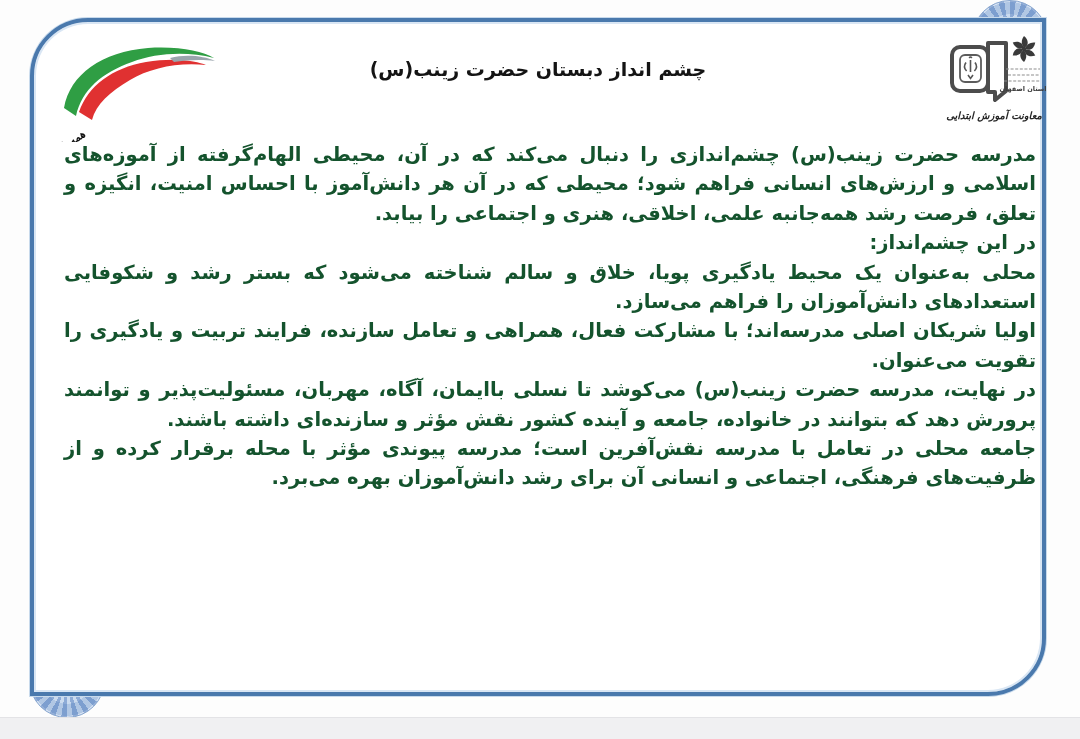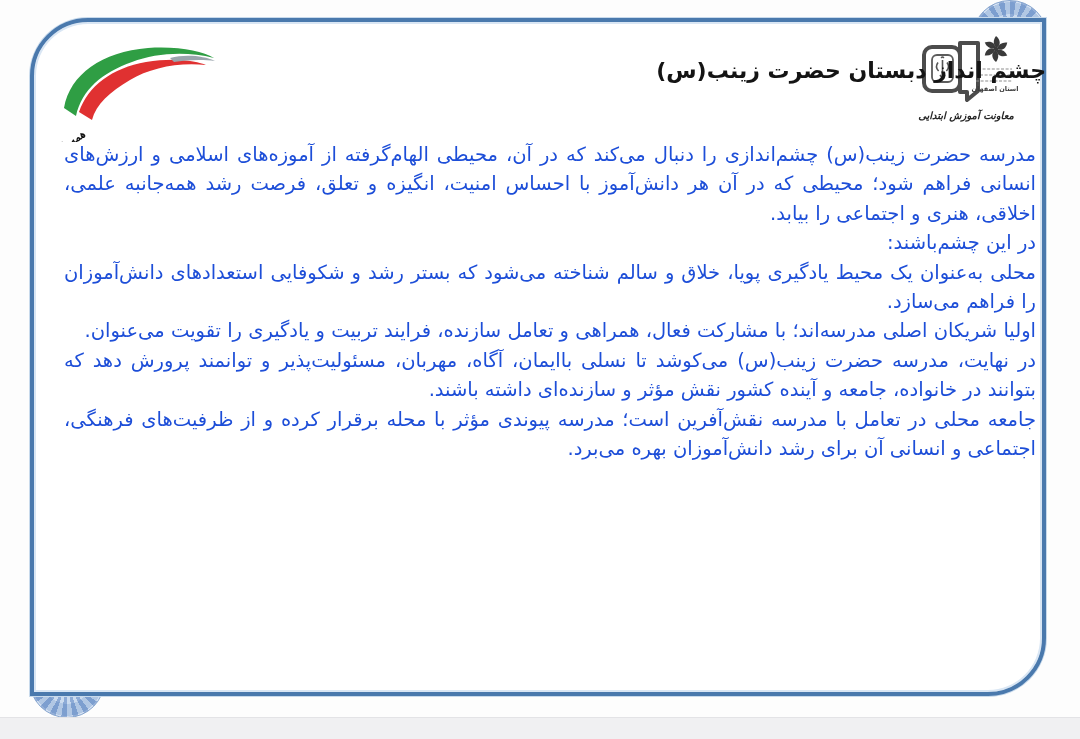--- a/index.html
+++ b/index.html
@@ -9,31 +9,31 @@
   }
   .frame{
     position:absolute;left:30px;top:18px;width:1016px;height:678px;
     box-sizing:border-box;border:4px solid #4a79ad;
     border-radius:58px 0 58px 0;
     box-shadow:inset 0 0 0 2px #d9e6f4, 0 0 0 1px #c8daec;
     background:#fff;
   }
   .doc-title{
     position:absolute;left:30px;top:58px;width:1016px;
-    text-align:right;font-size:22px;font-weight:bold;color:#141414;
+    text-align:center;font-size:19px;font-weight:bold;color:#141414;
     letter-spacing:.5px;direction:rtl;
   }
   .body-text{
     position:absolute;left:64px;top:140px;width:972px;
     direction:rtl;text-align:justify;text-align-last:right;
-    font-size:19.5px;font-weight:normal;line-height:29.4px;color:#1d4ed8;
+    font-size:19.5px;font-weight:bold;line-height:29.4px;color:#14532d;
   }
   .body-text p{margin:0;}
   .logo-left{position:absolute;left:52px;top:34px;width:170px;height:108px;}
-  .logo-right{position:absolute;left:916px;top:31px;width:104px;height:98px;}
+  .logo-right{position:absolute;left:944px;top:31px;width:104px;height:98px;}
   .rosette{
     width:76px;height:76px;border-radius:50%;box-sizing:border-box;
     border:1px solid #87a6cf;
     background:
       radial-gradient(circle, rgba(255,255,255,.95) 0 7%, rgba(255,255,255,0) 8%),
       repeating-conic-gradient(rgba(110,145,200,.55) 0deg 9deg, rgba(255,255,255,.30) 9deg 18deg),
       radial-gradient(circle, #dde7f5 0 22%, #b4cbe8 23% 45%, #8fafd8 46% 68%, #c3d4ec 69% 100%);
   }
   .rosette-top{position:absolute;left:972px;top:0;width:76px;height:21px;overflow:hidden;}
   .rosette-bottom{position:absolute;left:29px;top:695px;width:76px;height:23px;overflow:hidden;}
@@ -102,21 +102,21 @@
       </g>
       <text x="79" y="60" font-size="6.5" font-weight="bold" text-anchor="middle" fill="#3c3c3c" direction="rtl">استان اصفهان</text>
       <text x="50" y="88" font-size="10" font-weight="bold" font-style="italic" text-anchor="middle" fill="#262626" direction="rtl">معاونت آموزش ابتدایی</text>
     </svg>
   </div>
 
   <div class="doc-title">چشم انداز دبستان حضرت زینب(س)</div>
 
   <div class="body-text">
     <p>مدرسه حضرت زینب(س) چشم‌اندازی را دنبال می‌کند که در آن، محیطی الهام‌گرفته از آموزه‌های اسلامی و ارزش‌های انسانی فراهم شود؛ محیطی که در آن هر دانش‌آموز با احساس امنیت، انگیزه و تعلق، فرصت رشد همه‌جانبه علمی، اخلاقی، هنری و اجتماعی را بیابد.</p>
-    <p>در این چشم‌باشند:</p>
+    <p>در این چشم‌انداز:</p>
     <p>محلی به‌عنوان یک محیط یادگیری پویا، خلاق و سالم شناخته می‌شود که بستر رشد و شکوفایی استعدادهای دانش‌آموزان را فراهم می‌سازد.</p>
     <p>اولیا شریکان اصلی مدرسه‌اند؛ با مشارکت فعال، همراهی و تعامل سازنده، فرایند تربیت و یادگیری را تقویت می‌عنوان.</p>
     <p>در نهایت، مدرسه حضرت زینب(س) می‌کوشد تا نسلی باایمان، آگاه، مهربان، مسئولیت‌پذیر و توانمند پرورش دهد که بتوانند در خانواده، جامعه و آینده کشور نقش مؤثر و سازنده‌ای داشته باشند.</p>
     <p>جامعه محلی در تعامل با مدرسه نقش‌آفرین است؛ مدرسه پیوندی مؤثر با محله برقرار کرده و از ظرفیت‌های فرهنگی، اجتماعی و انسانی آن برای رشد دانش‌آموزان بهره می‌برد.</p>
   </div>
 
   <div class="bottom-strip"></div>
 
 </div>
 

